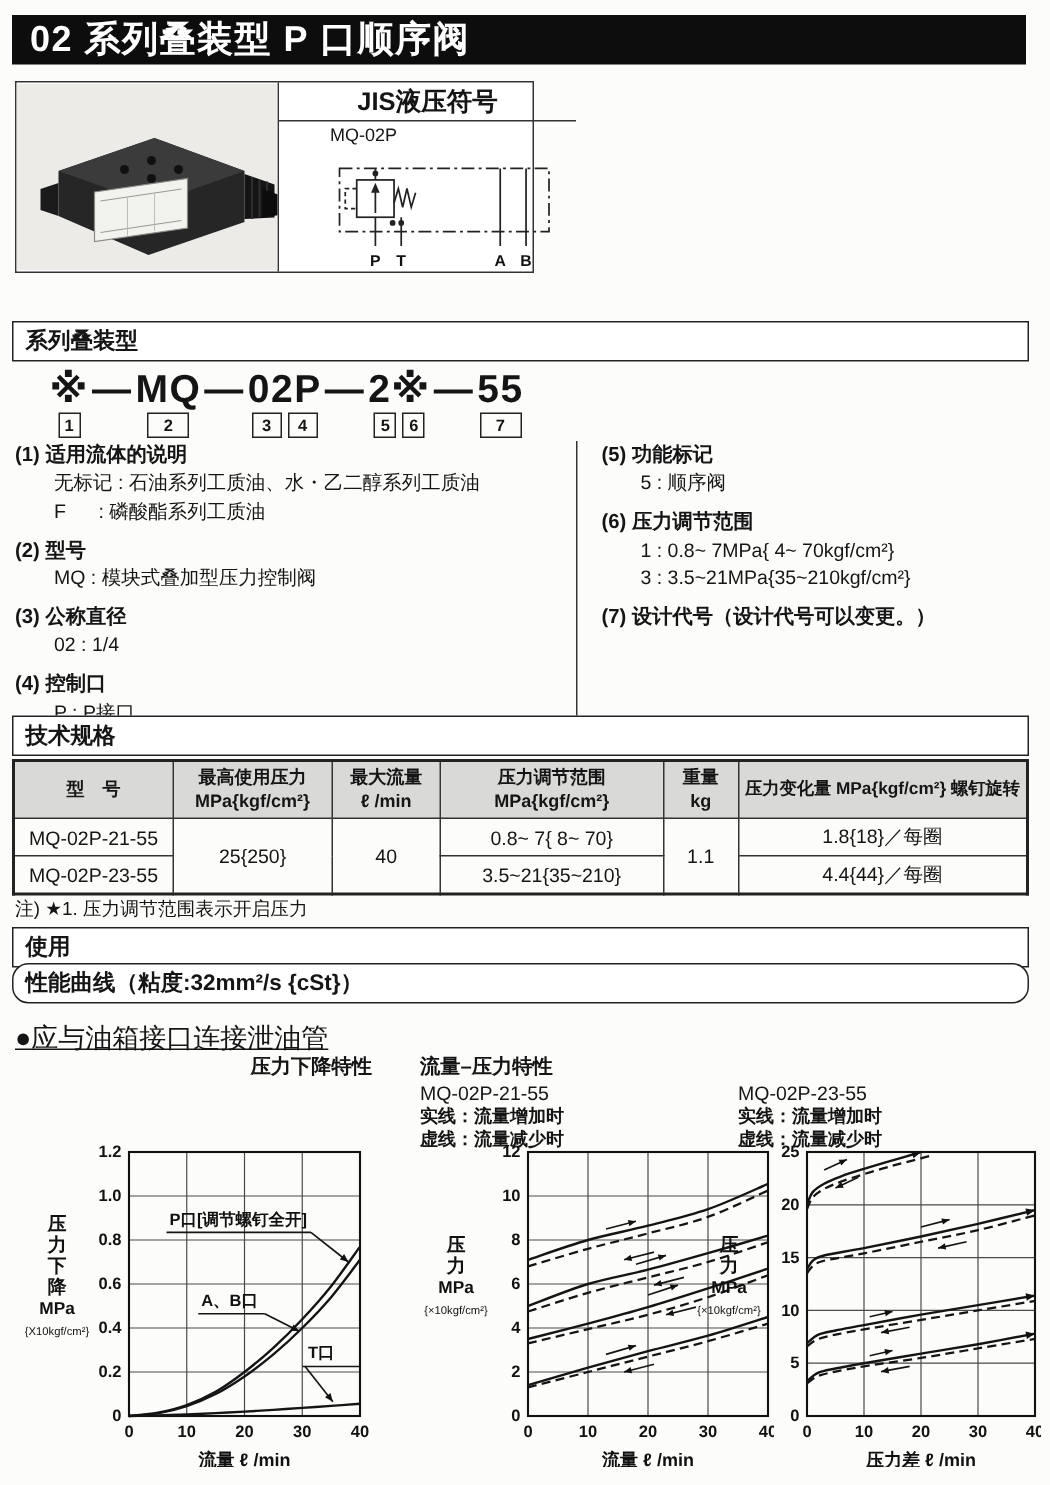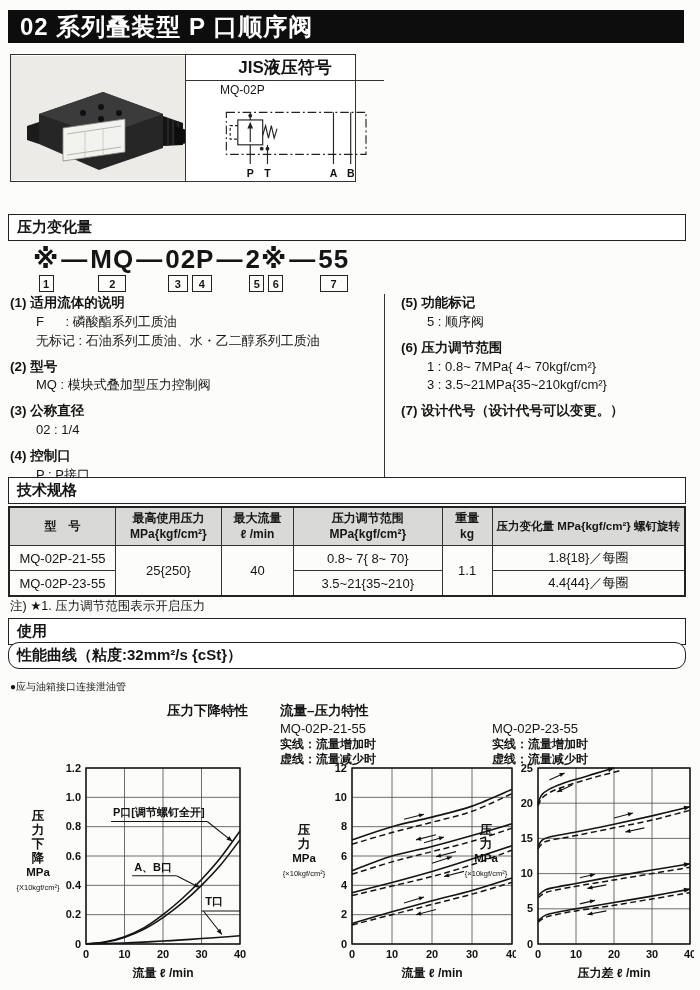--- a/index.html
+++ b/index.html
@@ -35,21 +35,21 @@
   .n-head{font-weight:bold;font-size:13.5px;line-height:1.4;}
   .n-line{font-size:13px;padding-left:26px;line-height:1.45;white-space:pre-wrap;}
 
   #spec-table{position:absolute;left:8px;top:506px;width:678px;border-collapse:collapse;
               font-size:13px;border:2px solid #222;}
   #spec-table th,#spec-table td{border:1.2px solid #333;text-align:center;padding:3px 4px;}
   #spec-table thead th{background:#d9d9d7;font-weight:600;font-size:12px;line-height:1.3;}
   #spec-table th.nowrap{white-space:nowrap;font-size:11.5px;}
   #spec-note{position:absolute;left:10px;top:598px;font-size:12.5px;}
 
-  #usage-bullet{position:absolute;left:10px;top:680px;font-size:10px;}
+  #usage-bullet{position:absolute;left:10px;top:680px;font-size:18px;text-decoration:underline;}
 
   .chart-block{position:absolute;top:702px;}
   #blockA{left:8px;width:240px;text-align:right;} #blockB{left:244px;width:240px;margin-left:32px;} #blockC{left:446px;width:250px;}
   .cb-head{height:60px;box-sizing:border-box;}
   #blockB .cb-head{padding-left:4px;} #blockC .cb-head{padding-left:46px;}
   .cb-title{font-size:13.5px;font-weight:bold;min-height:17px;line-height:17px;}
   .cb-model{font-size:13px;line-height:15px;margin-top:2px;}
   .cb-legend{font-size:12px;font-weight:600;line-height:14px;margin-top:1px;}
 
   .grid{stroke:#4a4a4a;stroke-width:0.8;}
@@ -116,21 +116,21 @@
           <line x1="136" y1="16" x2="136" y2="70" class="sym"></line>
           <text x="31" y="84" text-anchor="middle" class="tick">P</text>
           <text x="49" y="84" text-anchor="middle" class="tick">T</text>
           <text x="118" y="84" text-anchor="middle" class="tick">A</text>
           <text x="136" y="84" text-anchor="middle" class="tick">B</text>
         </svg>
       </div>
     </div>
   </div>
 
-  <div class="sec" id="sec-naming">压力变化量</div>
+  <div class="sec" id="sec-naming">系列叠装型</div>
   <div id="code-row">
       <div class="seg">
         <div class="seg-text">※</div>
         <div class="seg-boxes">
           <span class="nbox" style="width: 13px;">1</span>
         </div>
       </div>
       <div class="seg">
         <div class="seg-text">—</div>
       </div>
@@ -167,22 +167,22 @@
         <div class="seg-text">55</div>
         <div class="seg-boxes">
           <span class="nbox" style="width: 26px;">7</span>
         </div>
       </div>
     </div>
   <div id="naming-cols">
     <div class="ncol-left" id="naming-left">
         <div class="n-item">
           <div class="n-head">(1) 适用流体的说明</div>
+          <div class="n-line">无标记 : 石油系列工质油、水・乙二醇系列工质油</div>
           <div class="n-line">F      : 磷酸酯系列工质油</div>
-          <div class="n-line">无标记 : 石油系列工质油、水・乙二醇系列工质油</div>
         </div>
         <div class="n-item">
           <div class="n-head">(2) 型号</div>
           <div class="n-line">MQ : 模块式叠加型压力控制阀</div>
         </div>
         <div class="n-item">
           <div class="n-head">(3) 公称直径</div>
           <div class="n-line">02 : 1/4</div>
         </div>
         <div class="n-item">

